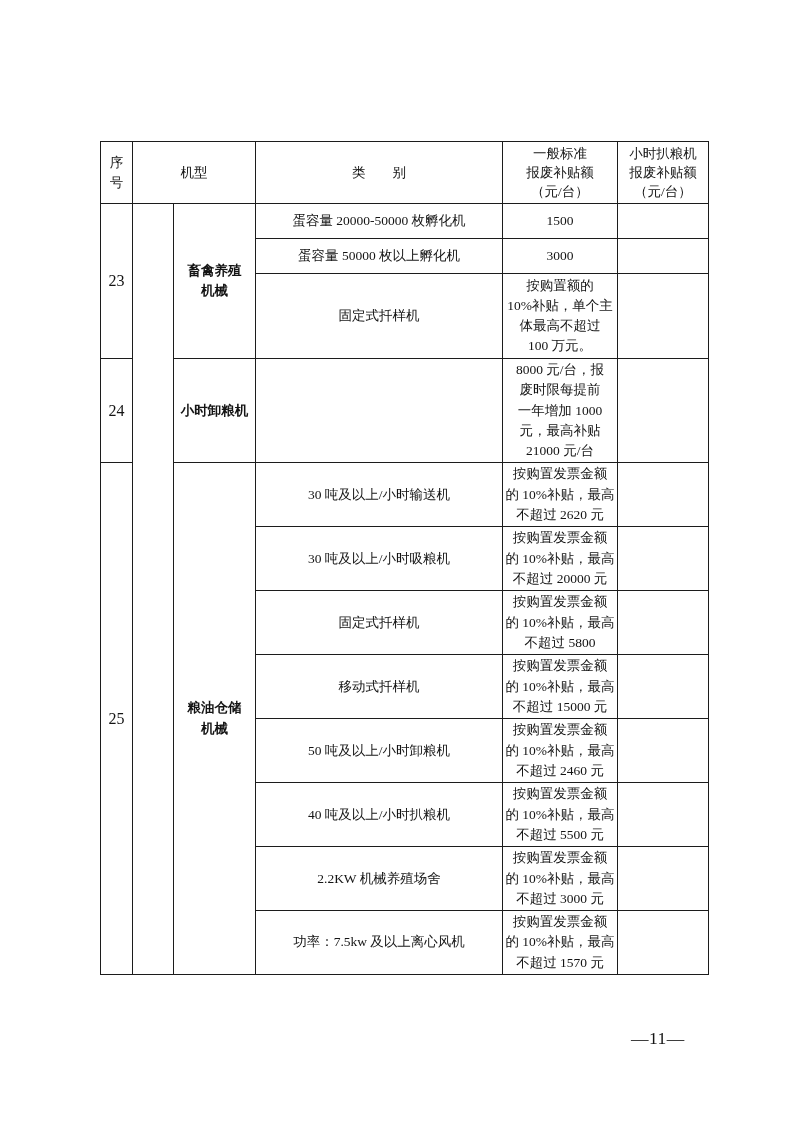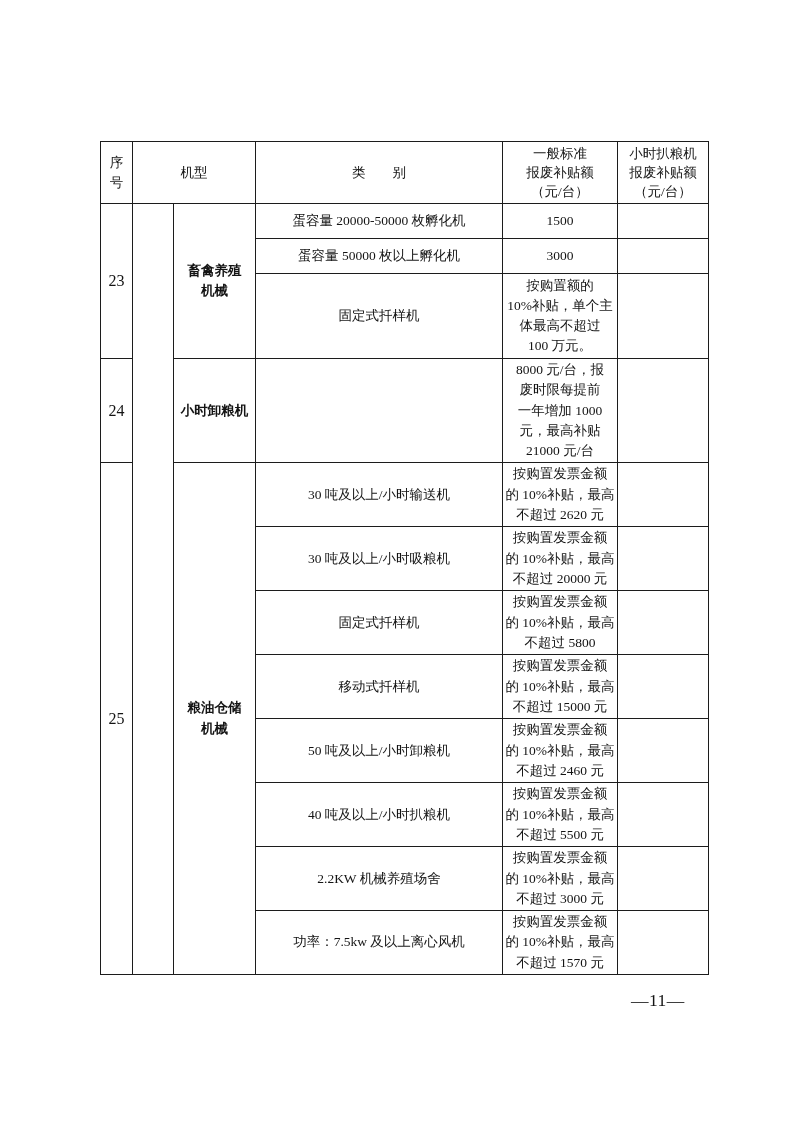--- a/index.html
+++ b/index.html
@@ -46,21 +46,21 @@
   tr.h-r23c    { height: 85px; }
   tr.h-r24     { height: 102px; }
   tr.h-r25     { height: 64px; }
   tr.h-r25s    { height: 63px; }
   td.serial-cell { font-size: 16px; margin-left: 36px; }
   td.model-cell  { padding: 1px 4px; font-weight: bold; }
   td.general-cell { padding: 1px 2px; }
   .page-number {
     position: absolute;
     left: 631px;
-    top: 990px;
+    top: 1028px;
     font-size: 17.5px;
     letter-spacing: 0.5px;
     white-space: nowrap;
   }
 </style>
 </head>
 <body>
 
 <div class="page">
 

